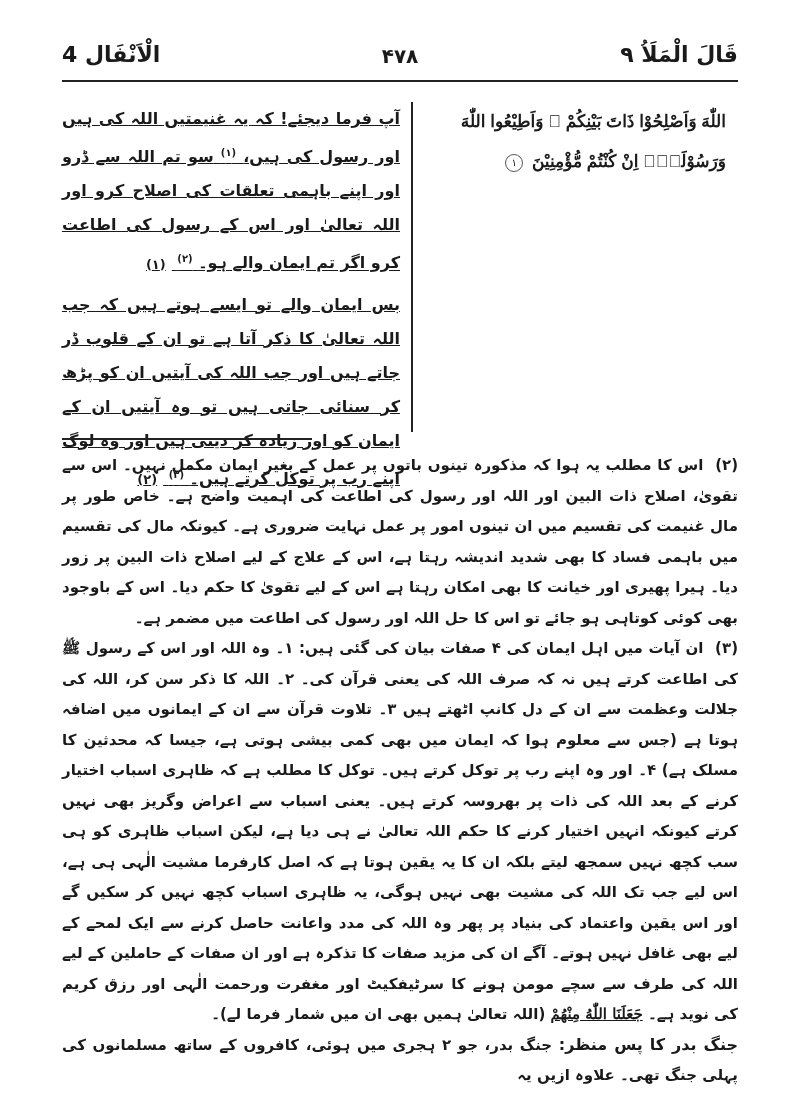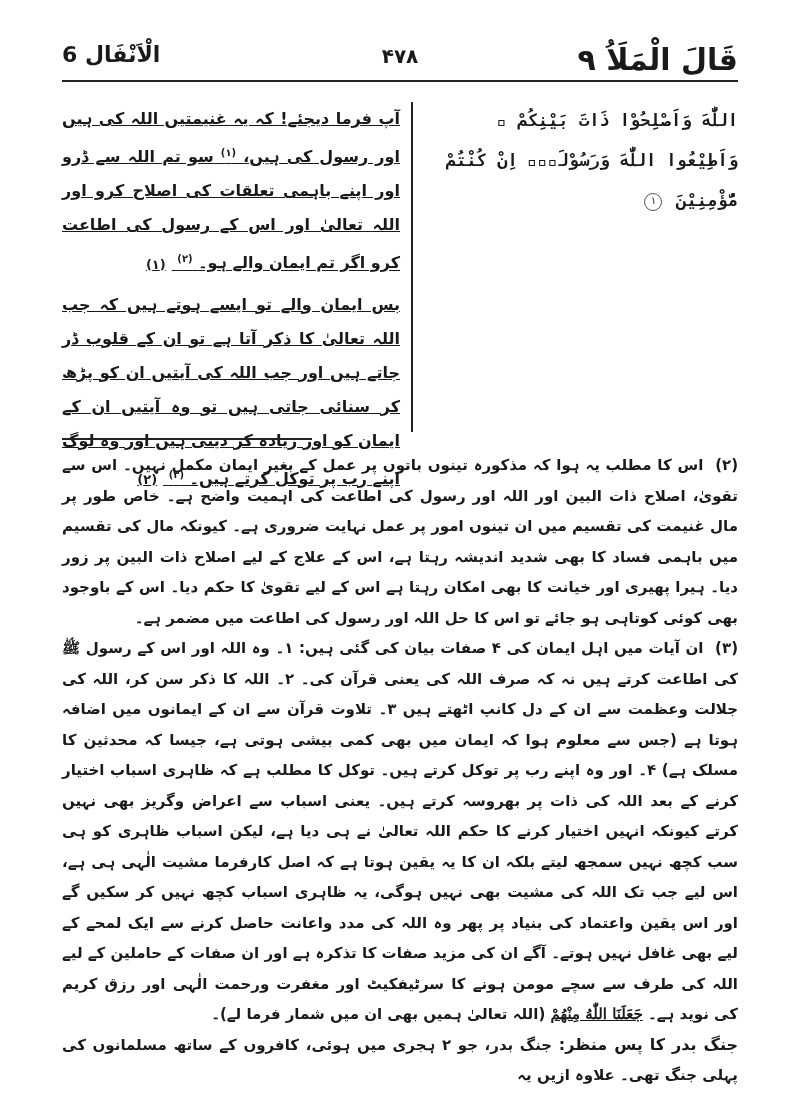--- a/index.html
+++ b/index.html
@@ -7,33 +7,33 @@
     width: 793px; height: 1118px; position: relative; overflow: hidden;
     font-family: "DejaVu Sans", sans-serif; color: #1a1a1a;
   }
   .page { position: absolute; left: 0; top: 0; width: 793px; height: 1118px; }
 
   
   .header {
     position: absolute; left: 62px; top: 42px; width: 676px; height: 34px;
     direction: rtl;
   }
-  .hdr-juz { position: absolute; right: 0; top: 0; font-size: 30px; font-weight: bold; }
+  .hdr-juz { position: absolute; right: 0; top: 0; font-size: 22px; font-weight: bold; }
   .hdr-page { position: absolute; left: 50%; transform: translateX(-50%); top: 2px; font-size: 20px; font-weight: bold; }
   .hdr-surah { position: absolute; left: 0; top: 0; font-size: 22px; font-weight: bold; }
   .hdr-rule {
     position: absolute; left: 62px; top: 80px; width: 676px; height: 0;
     border-top: 2px solid #222;
   }
 
   
   .cols { position: absolute; left: 62px; top: 102px; width: 676px; height: 330px; direction: rtl; }
   .col-arabic {
-    position: absolute; right: 0; top: 0; width: 320px;
-    font-family: Liberation Mono, monospace; font-size: 17px; font-weight: bold;
+    position: absolute; right: 12px; top: 0; width: 320px;
+    font-family: Liberation Sans, sans-serif; font-size: 17px; font-weight: bold;
     line-height: 40px; text-align: right; direction: rtl;
   }
   .col-divider {
     position: absolute; left: 349px; top: 0; width: 0; height: 330px;
     border-left: 2px solid #222;
   }
   .col-urdu {
     position: absolute; left: 0; top: 0; width: 338px;
     font-family: "DejaVu Sans", sans-serif; font-size: 16px; font-weight: bold;
     line-height: 34px; text-align: justify; text-align-last: right; direction: rtl;
@@ -69,21 +69,21 @@
   .heading-inline { font-size: 16px; }
 </style>
 </head>
 <body>
 
 <div class="page">
 
   <div class="header">
     <span class="hdr-juz">قَالَ الْمَلَاُ ۹</span>
     <span class="hdr-page">۴۷۸</span>
-    <span class="hdr-surah">الْاَنْفَال 6</span>
+    <span class="hdr-surah">الْاَنْفَال 4</span>
   </div>
   <div class="hdr-rule"></div>
 
   <div class="cols">
     <div class="col-arabic">
       <div class="ayah-block">
         <span>اللّٰهَ وَاَصْلِحُوْا ذَاتَ بَيْنِكُمْ ۠ وَاَطِيْعُوا اللّٰهَ وَرَسُوْلَهٗۤ اِنْ كُنْتُمْ مُّؤْمِنِيْنَ</span>
         <span class="ayah-mark">۱</span>
       </div>
     </div>

